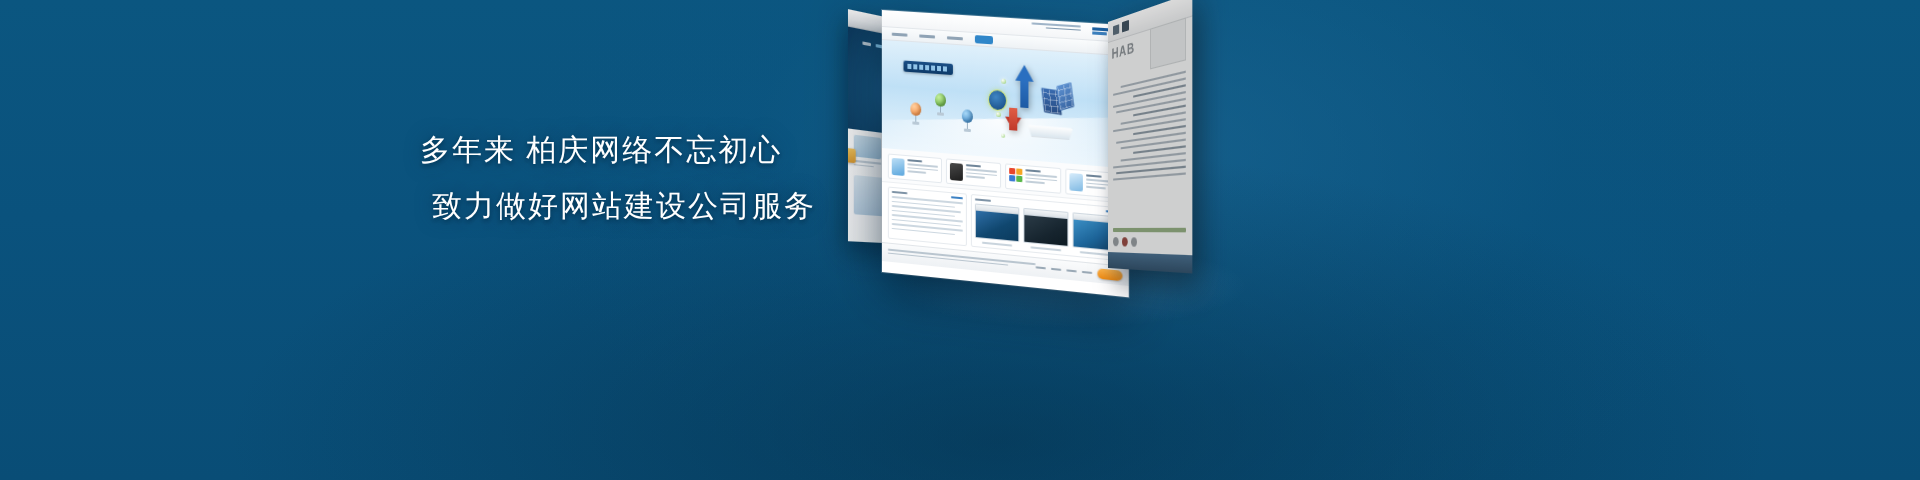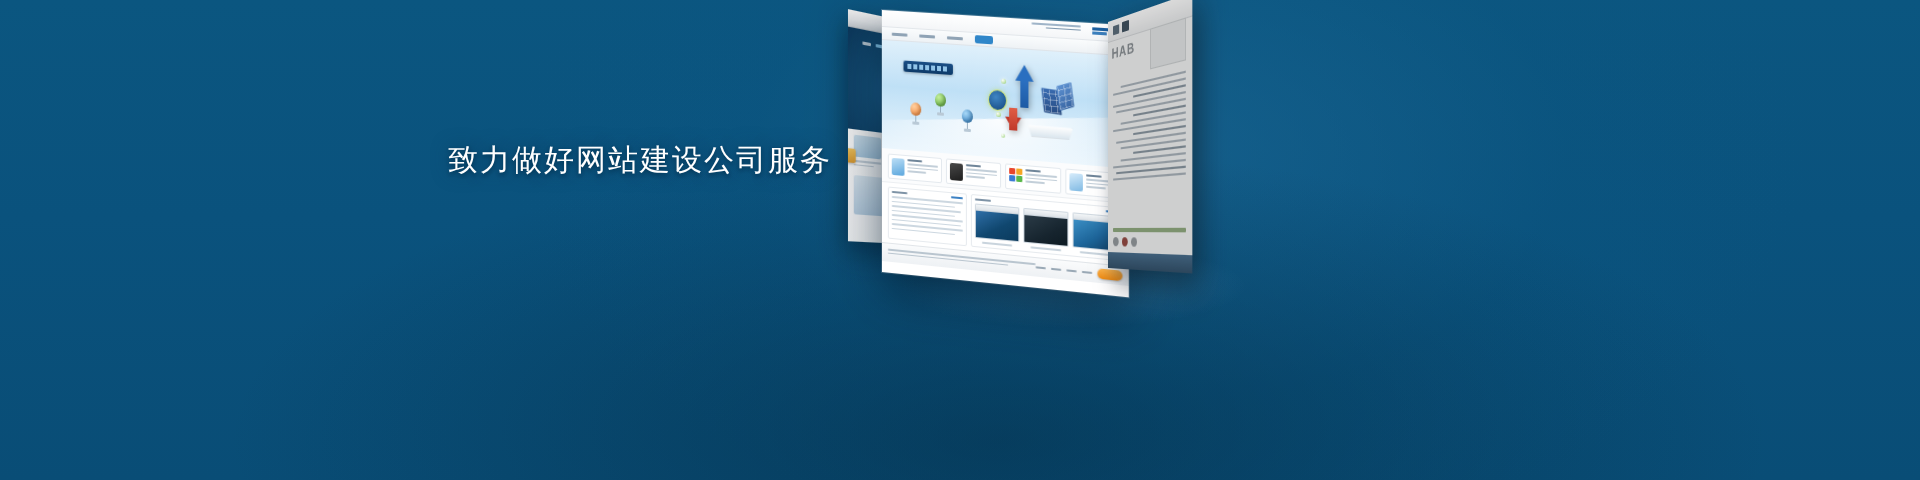--- a/index.html
+++ b/index.html
@@ -21,21 +21,21 @@
     pointer-events:none;
   }
 
   
   .headline{
     position:absolute;left:420px;top:128px;width:560px;z-index:40;
     color:#ffffff;
     text-shadow:0 0 18px rgba(7,58,90,.85),0 2px 4px rgba(3,40,62,.7);
   }
   .hl-1{font-size:30px;line-height:44px;letter-spacing:2px;font-weight:400;white-space:nowrap;}
-  .hl-2{font-size:30px;line-height:44px;letter-spacing:2px;font-weight:400;white-space:nowrap;margin-left:28px;margin-top:12px;font-family:Liberation Mono, monospace;}
+  .hl-2{font-size:30px;line-height:44px;letter-spacing:2px;font-weight:400;white-space:nowrap;margin-left:12px;margin-top:12px;}
 
   
   .screens{position:absolute;left:820px;top:0;width:460px;height:480px;z-index:30;}
 
   .win{position:absolute;background:#fff;overflow:hidden;}
   .win .chrome{
     height:7%;min-height:9px;
     background:linear-gradient(180deg,#fdfdfd 0%,#e9ecef 55%,#cdd3d8 100%);
     border-bottom:1px solid #b9c0c6;position:relative;
   }
@@ -299,20 +299,21 @@
     background:radial-gradient(ellipse 60% 50% at 50% 30%,rgba(120,190,235,.22),rgba(120,190,235,0) 70%);
     pointer-events:none;
   }
 </style>
 </head>
 <body>
 
 <div class="stage">
 
   <div class="headline">
+    <div class="hl-1">多年来 柏庆网络不忘初心</div>
     <div class="hl-2">致力做好网站建设公司服务</div>
   </div>
 
   <div class="glow-floor"></div>
 
   <div class="screens">
 
     <div class="win win-left">
       <div class="chrome">
         <span class="dots">

